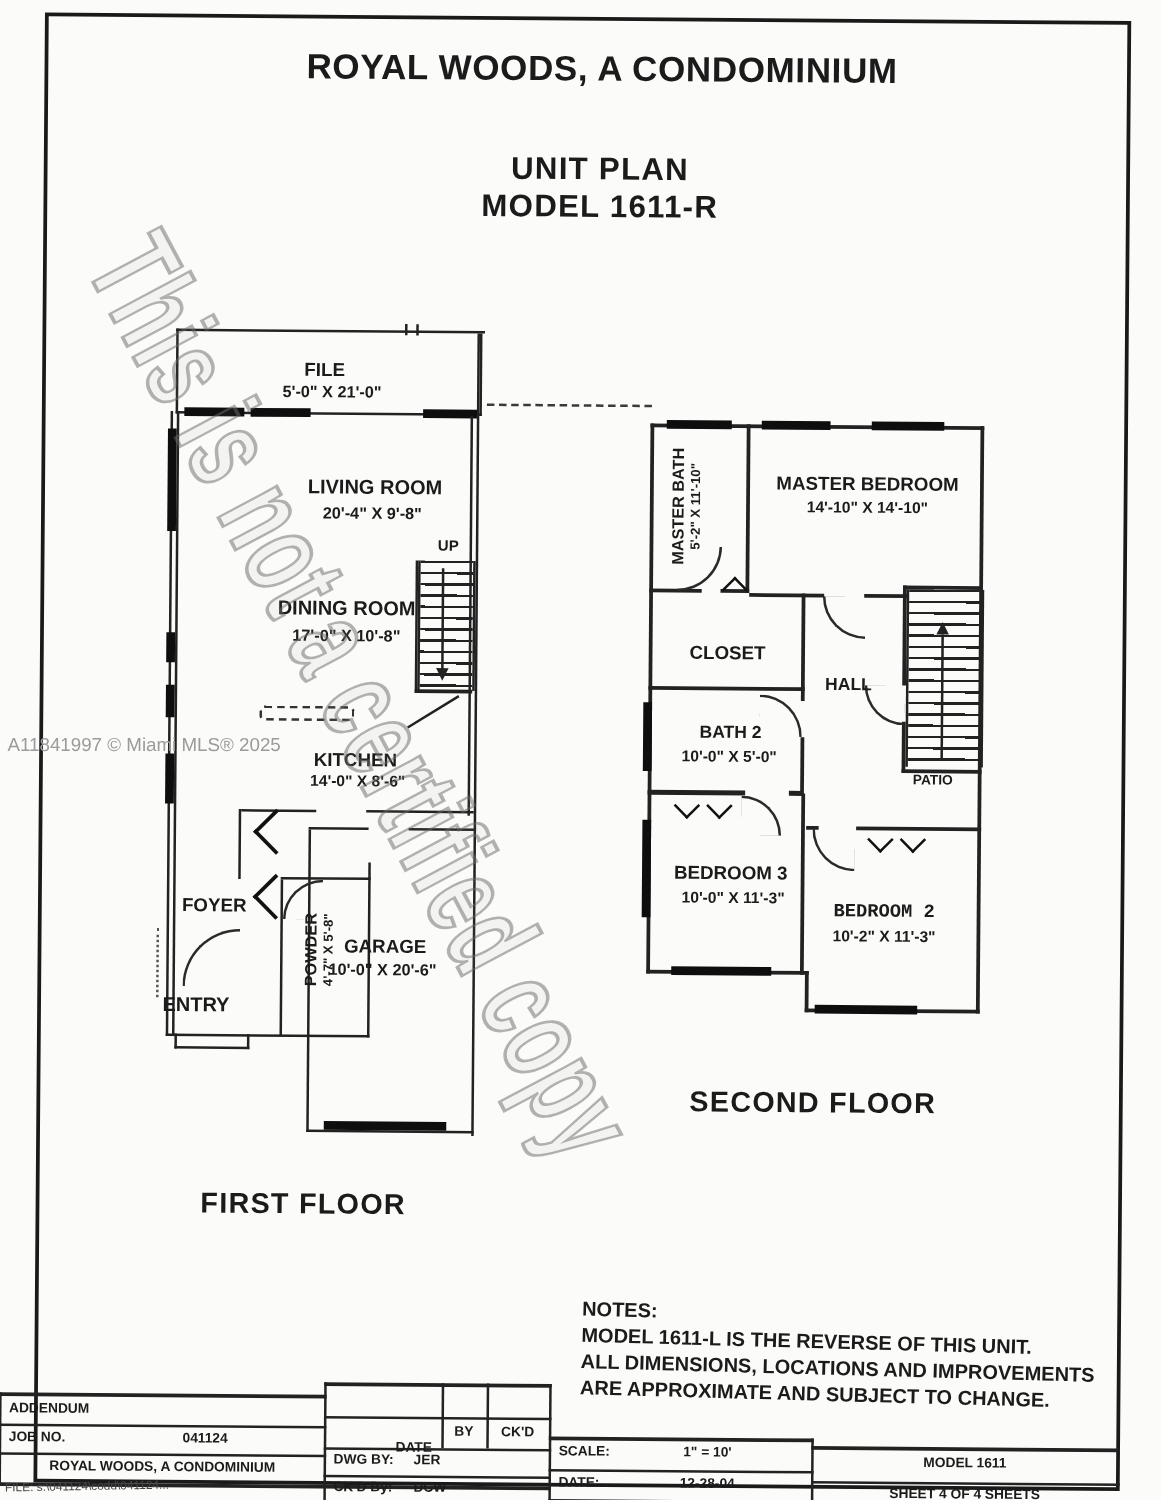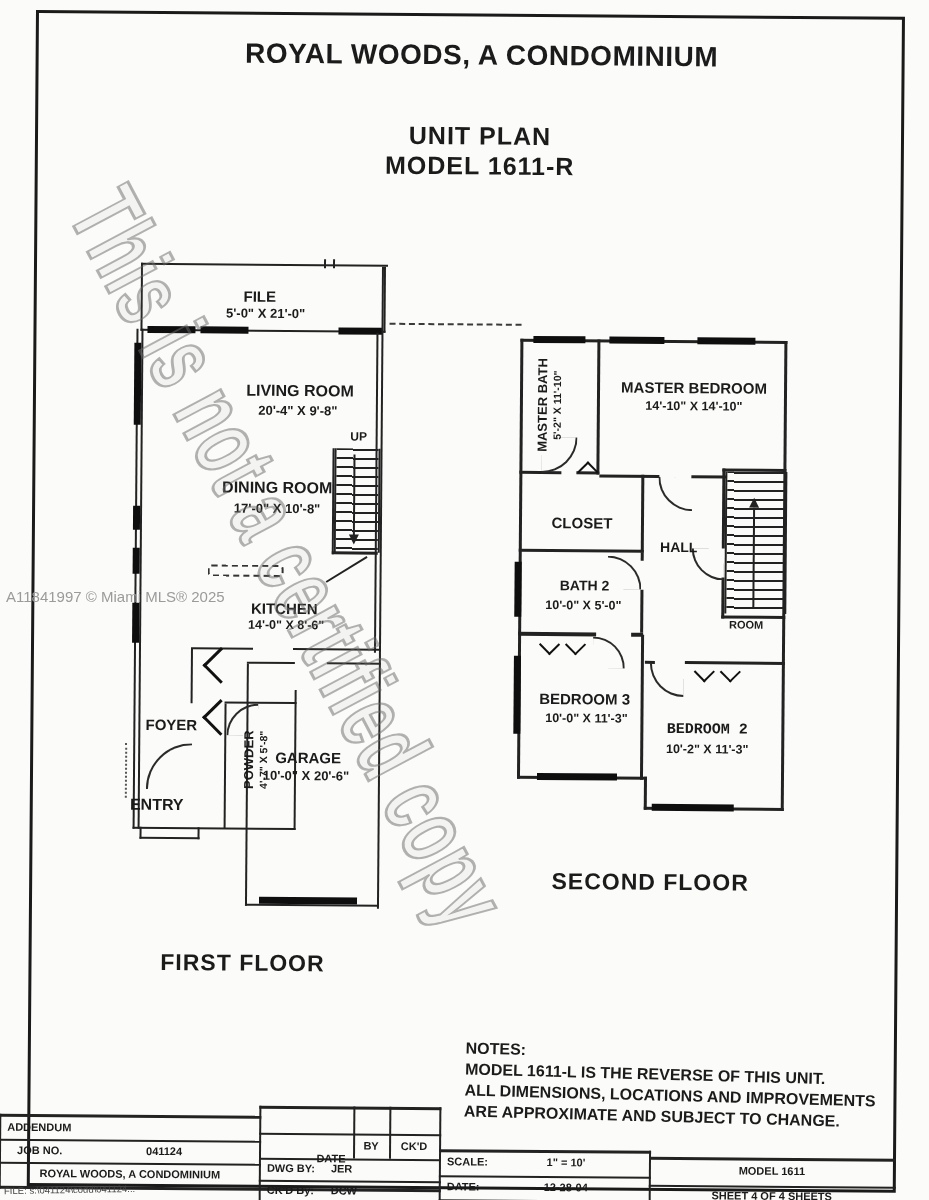--- a/index.html
+++ b/index.html
@@ -178,21 +178,21 @@
   <div class="lbl" style="left:697px;top:374px;font-size:15px;">MASTER BEDROOM</div>
   <div class="dims" style="left:697px;top:394px;font-size:12.5px;">14'-10" X 14'-10"</div>
   <div class="lbl" style="left:586px;top:510px;font-size:15px;">CLOSET</div>
   <div class="lbl" style="left:683px;top:534px;font-size:14px;">HALL</div>
   <div class="lbl" style="left:589px;top:573px;font-size:14px;">BATH 2</div>
   <div class="dims" style="left:588px;top:594px;font-size:12.5px;">10'-0" X 5'-0"</div>
   <div class="lbl" style="left:590px;top:686px;font-size:15px;">BEDROOM 3</div>
   <div class="dims" style="left:592px;top:707px;font-size:12.5px;">10'-0" X 11'-3"</div>
   <div class="lbl" style="left:713px;top:716px;font-size:15px;font-family:Liberation Mono, monospace;">BEDROOM 2</div>
   <div class="dims" style="left:713px;top:737px;font-size:12.5px;">10'-2" X 11'-3"</div>
-  <div class="lbl" style="left:751px;top:613px;font-size:11px;">ROOM</div>
+  <div class="lbl" style="left:751px;top:613px;font-size:11px;">PATIO</div>
   <div class="lbl big" style="left:657px;top:864px;">SECOND FLOOR</div>
 
   <div class="notes">
     <div>NOTES:</div>
     <div>MODEL 1611-L IS THE REVERSE OF THIS UNIT.</div>
     <div>ALL DIMENSIONS, LOCATIONS AND IMPROVEMENTS</div>
     <div>ARE APPROXIMATE AND SUBJECT TO CHANGE.</div>
   </div>
 
   <div class="w" style="left:8px;top:1114px;width:262px;height:3px;"></div>
@@ -209,21 +209,21 @@
   <div class="w" style="left:268px;top:1178px;width:182px;height:2px;"></div>
   <div class="w" style="left:448px;top:1104px;width:2px;height:96px;"></div>
   <div class="w" style="left:448px;top:1146px;width:212px;height:3px;"></div>
   <div class="w" style="left:448px;top:1172px;width:212px;height:2px;"></div>
   <div class="w" style="left:448px;top:1196px;width:212px;height:2px;"></div>
   <div class="w" style="left:658px;top:1152px;width:247px;height:3px;"></div>
   <div class="w" style="left:658px;top:1180px;width:247px;height:2px;"></div>
   <div class="w" style="left:658px;top:1146px;width:2px;height:54px;"></div>
 
   <div class="tb-text" style="left:16px;top:1121px;">ADDENDUM</div>
-  <div class="tb-text" style="left:16px;top:1144px;margin-left:10px;">JOB NO.</div>
+  <div class="tb-text" style="left:16px;top:1144px;">JOB NO.</div>
   <div class="tb-text" style="left:155px;top:1144px;">041124</div>
   <div class="tb-text tb-c" style="left:139px;top:1167px;">ROYAL WOODS, A CONDOMINIUM</div>
   <div class="tb-text tb-c" style="left:315px;top:1150px;margin-left:25px;">DATE</div>
   <div class="tb-text tb-c" style="left:380px;top:1137px;">BY</div>
   <div class="tb-text tb-c" style="left:423px;top:1137px;">CK'D</div>
   <div class="tb-text" style="left:276px;top:1160px;">DWG BY:</div>
   <div class="tb-text" style="left:340px;top:1160px;">JER</div>
   <div class="tb-text" style="left:276px;top:1182px;">CK'D By:</div>
   <div class="tb-text" style="left:340px;top:1182px;">DCW</div>
   <div class="tb-text" style="left:456px;top:1152px;">SCALE:</div>

